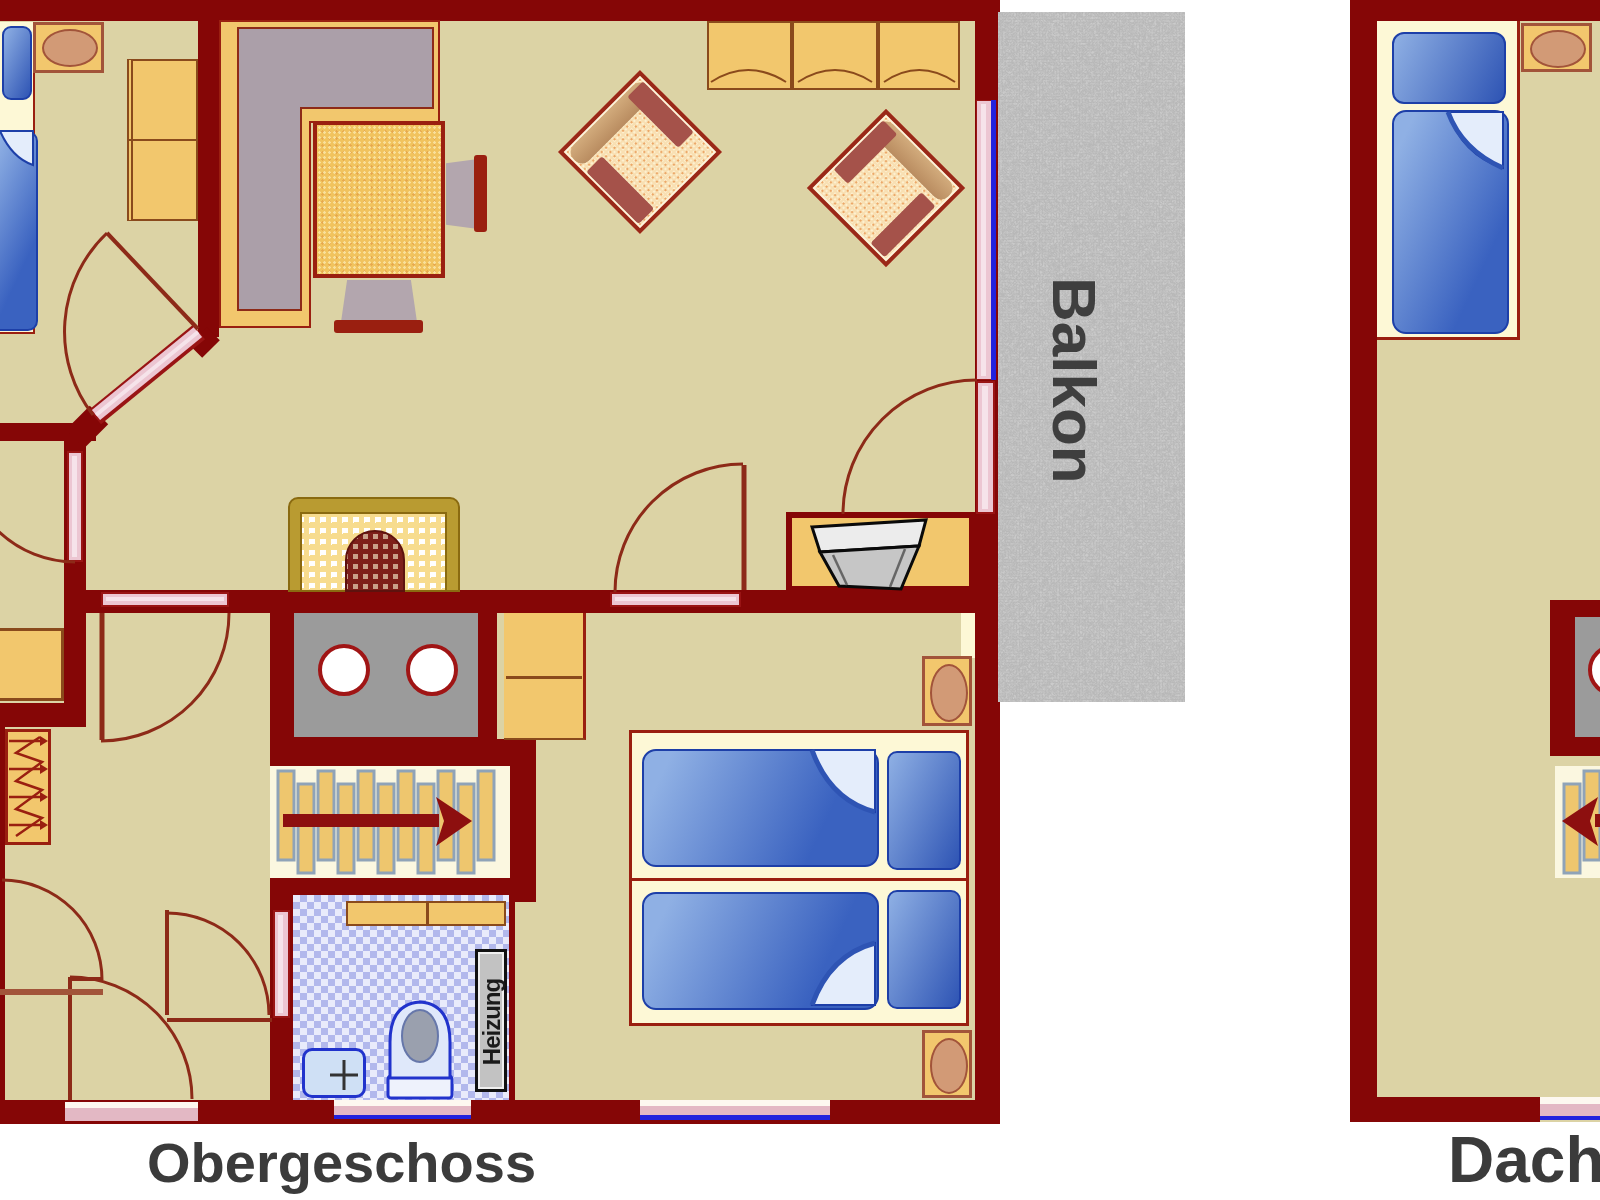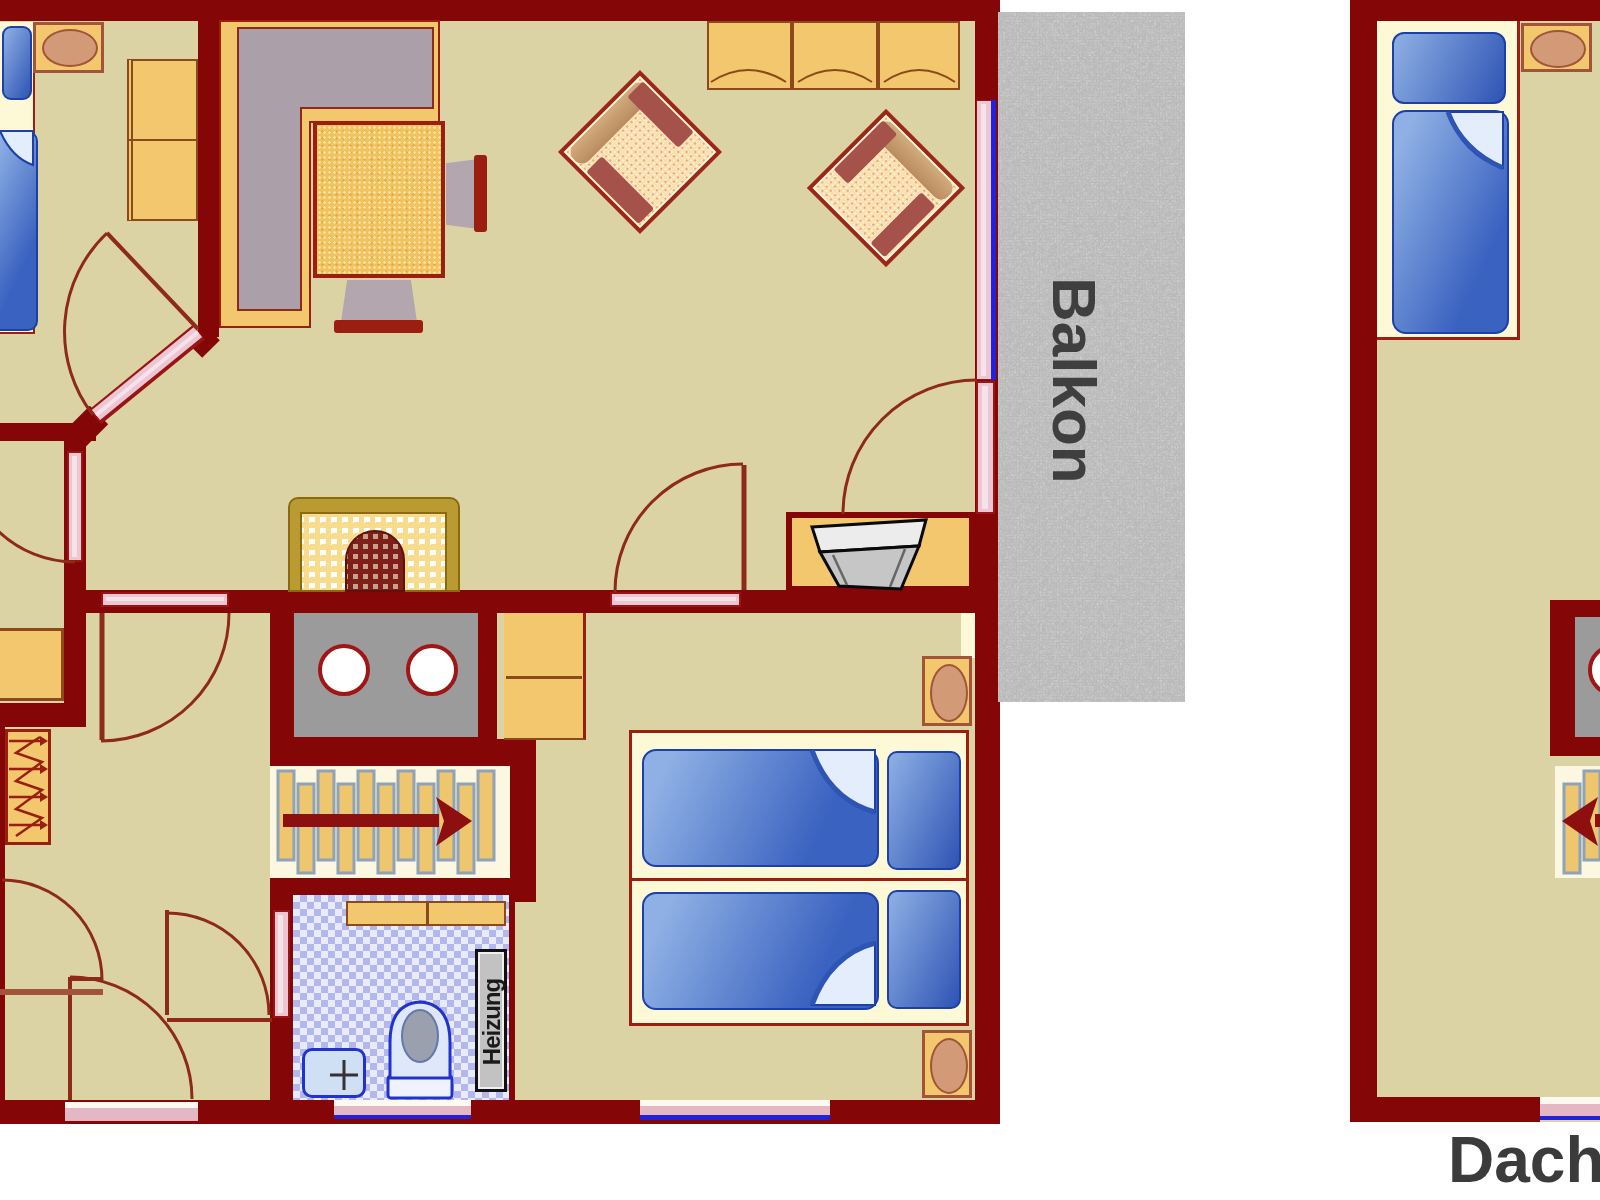--- a/index.html
+++ b/index.html
@@ -334,16 +334,17 @@
     <rect x="1564" y="784" width="16" height="89"></rect>
     <rect x="1584" y="771" width="16" height="89"></rect>
   </g>
 
   <g fill="#8d0f0f">
     <rect x="1595" y="814" width="60" height="13"></rect>
     <polygon points="1598,797 1562,821 1598,846 1590,821"></polygon>
   </g>
 </svg>
 
+<div class="abs" style="left:147px;top:1135px;font-size:56px;font-weight:bold;line-height:1;color:#3b3b3b;">Obergeschoss</div>
 
 <div class="abs" style="left:1448px;top:1128px;font-size:64px;font-weight:bold;line-height:1;color:#3b3b3b;">Dachgeschoss</div>
 
 </div>
 
 </body></html>

